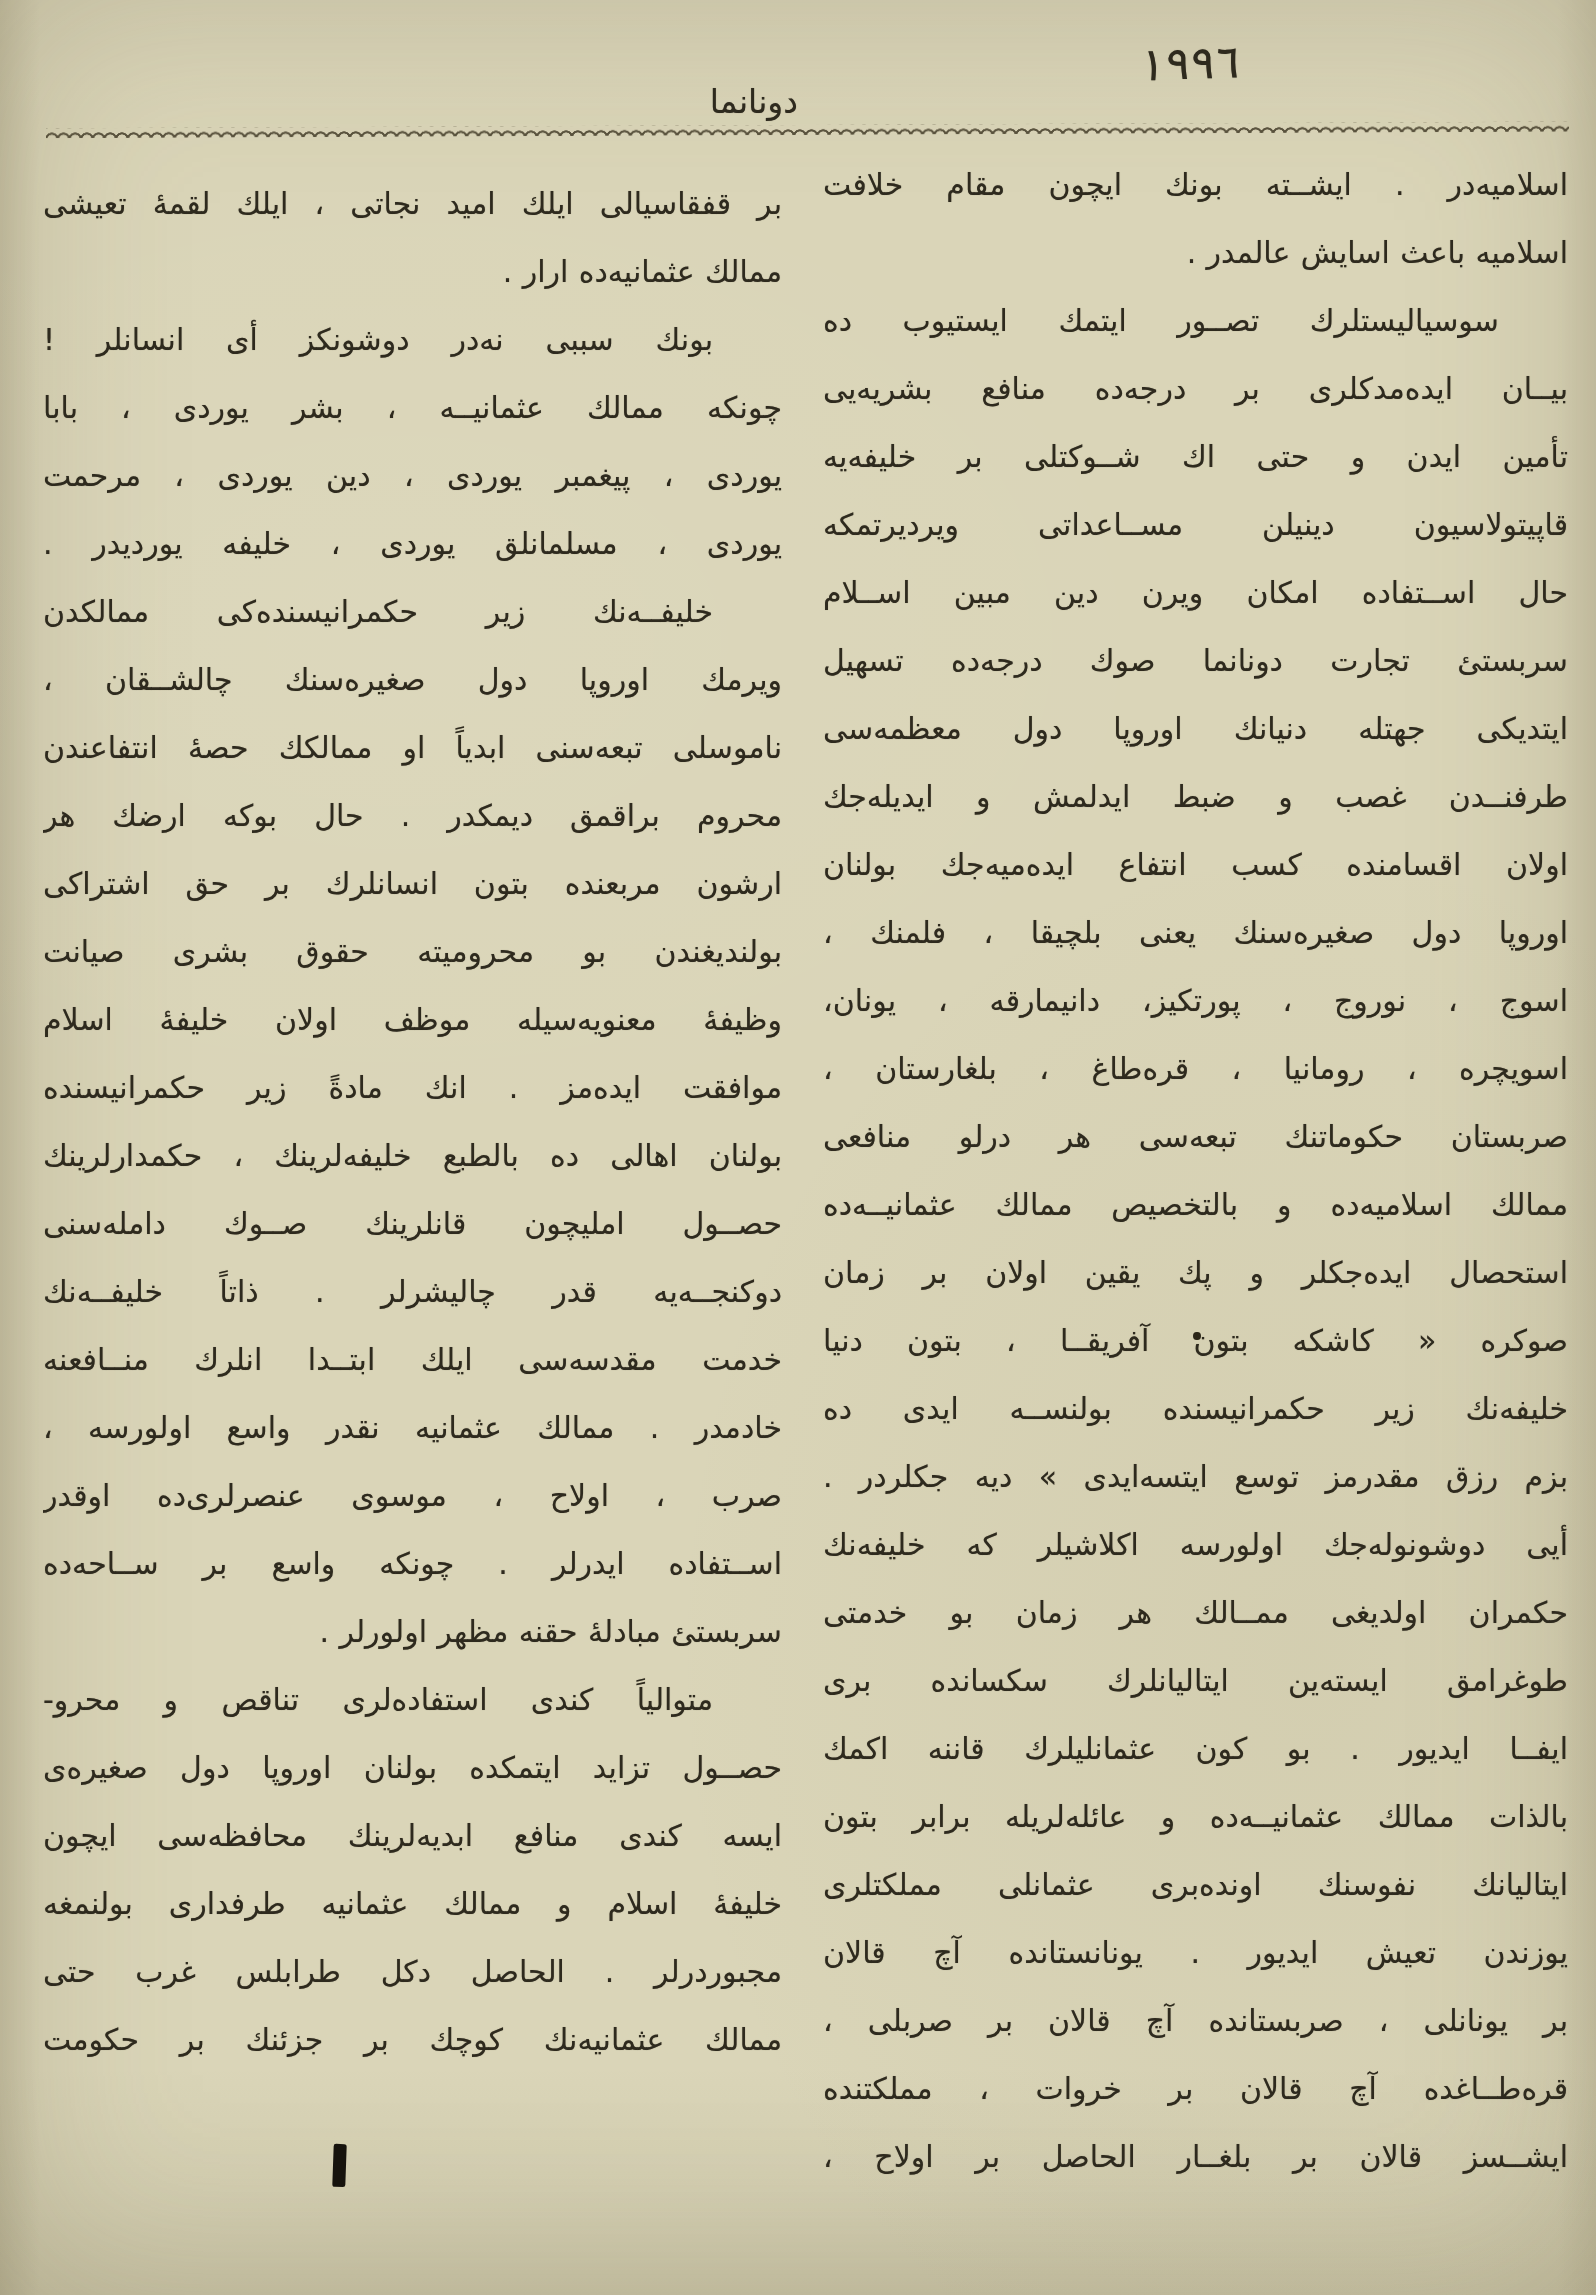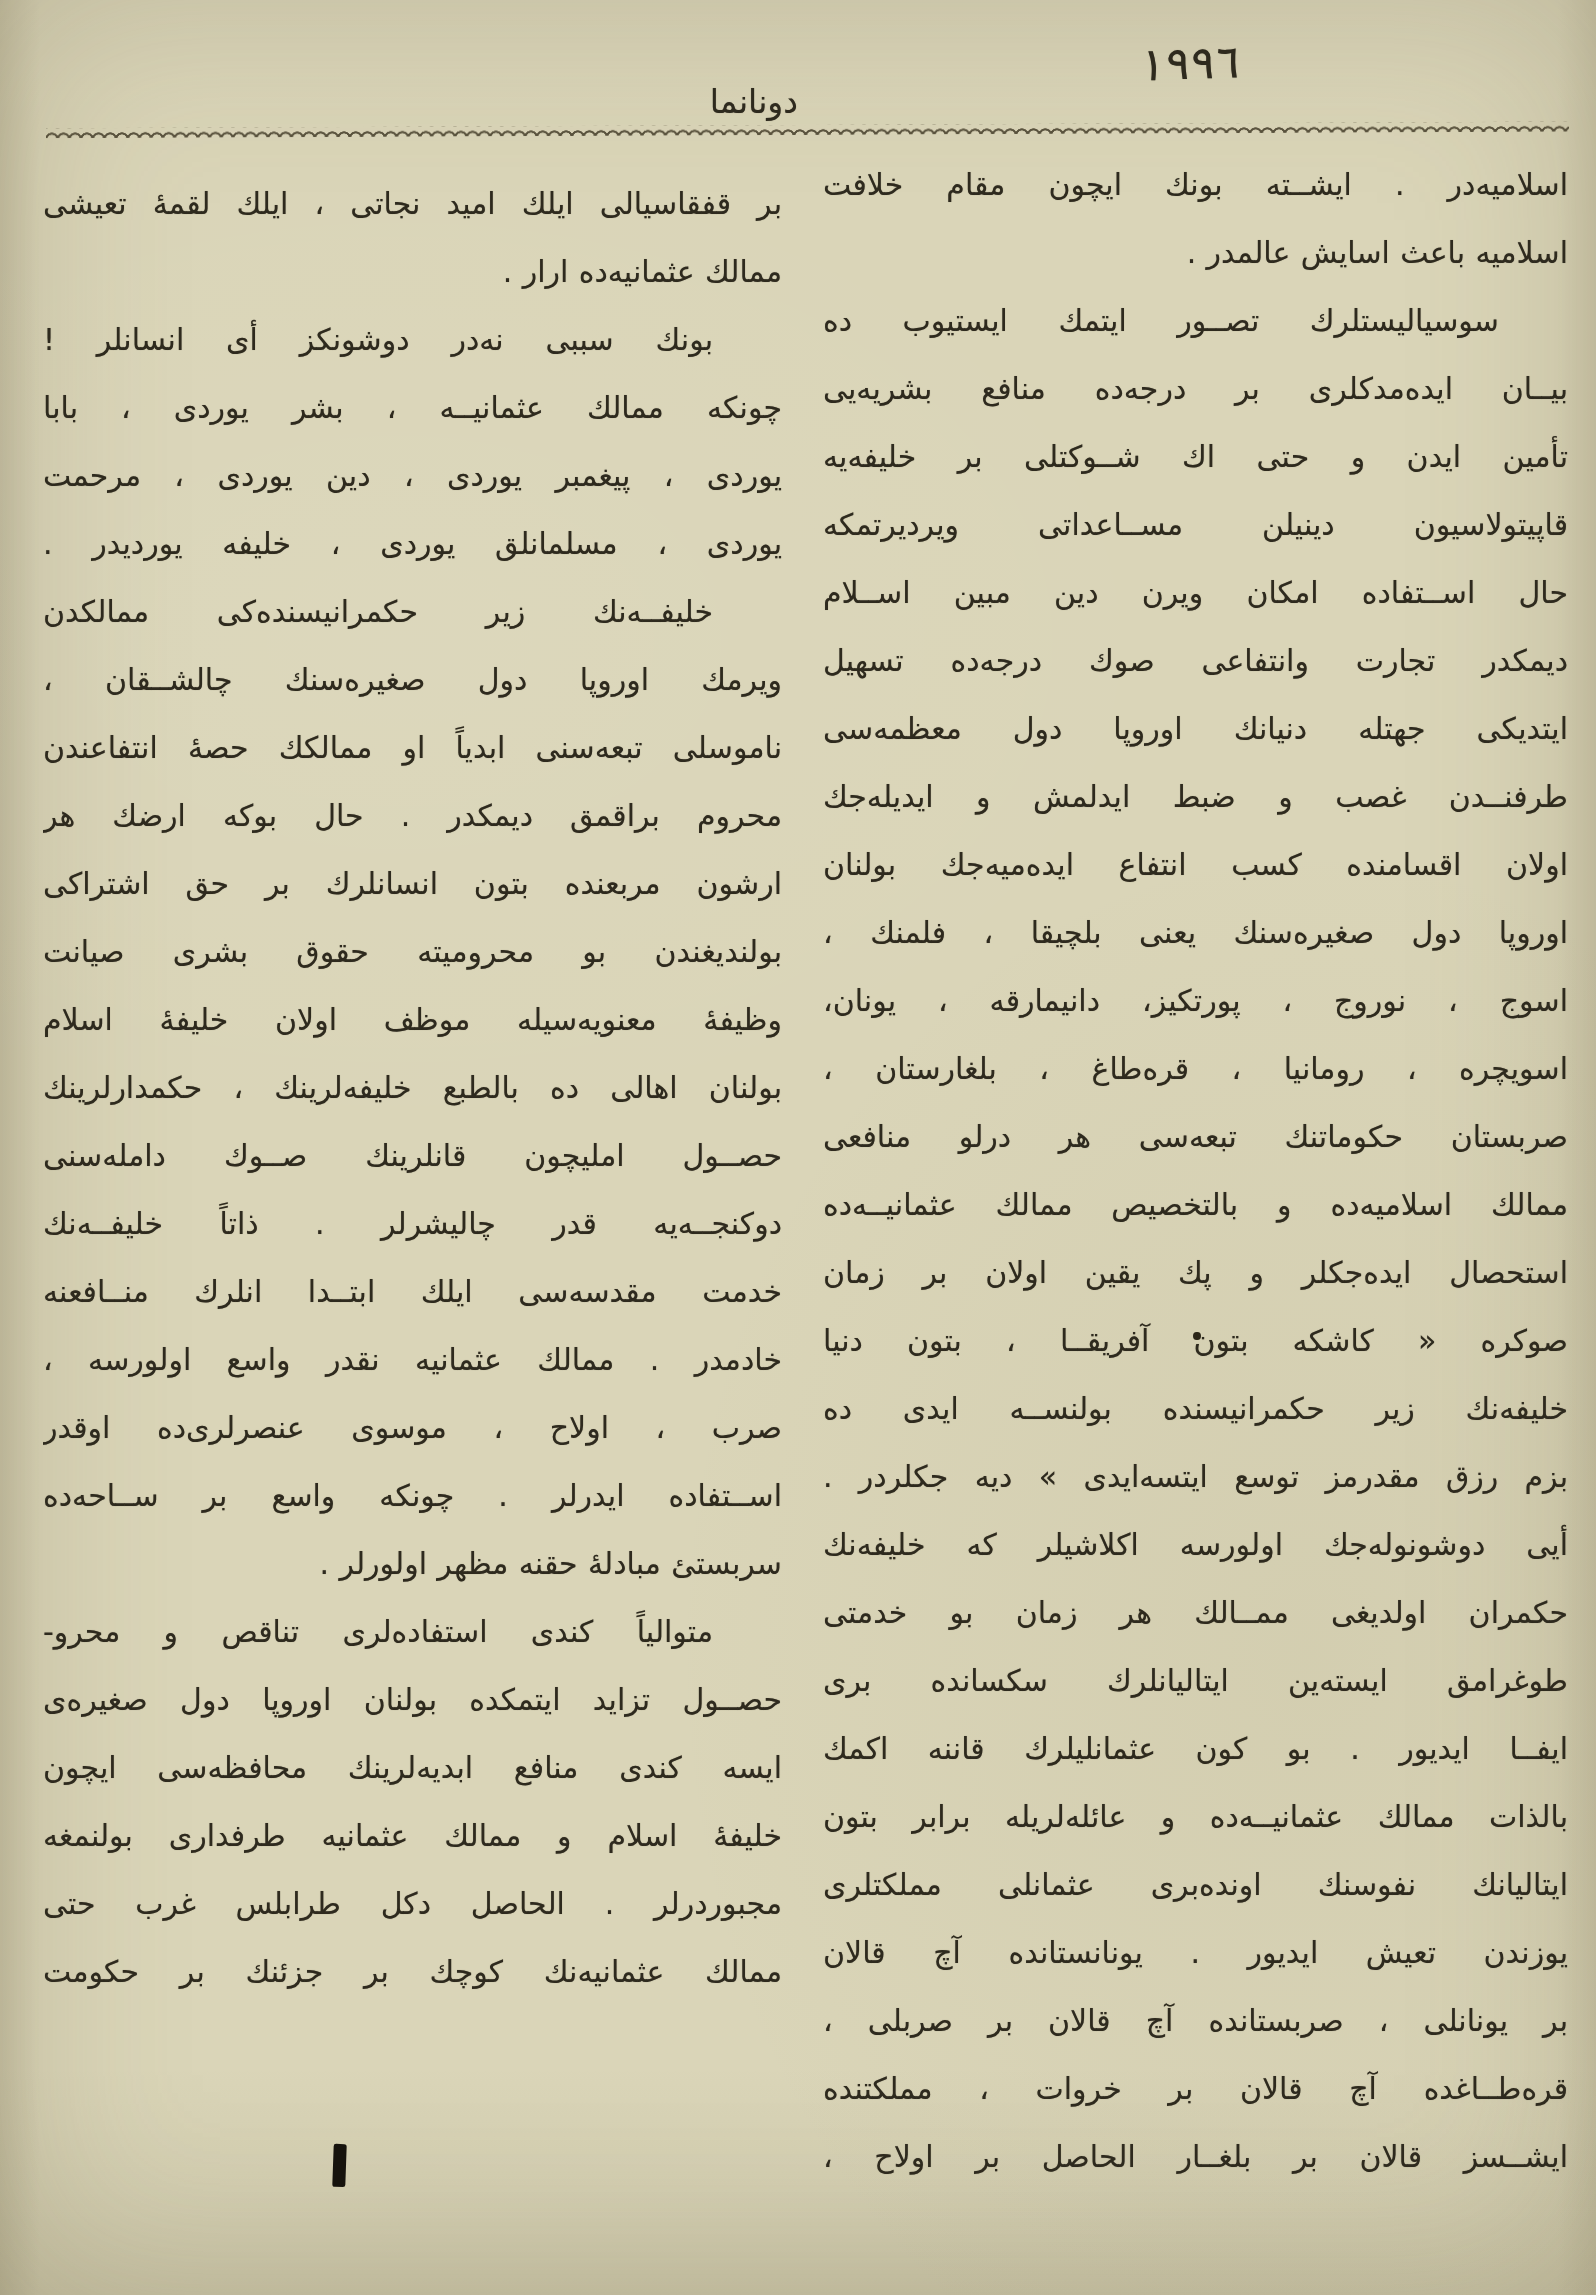--- a/index.html
+++ b/index.html
@@ -93,21 +93,21 @@
   <div class="wavy-rule"></div>
 
   <div class="col col-right">
       <div class="line">اسلاميه‌در . ايشــته بونك ايچون مقام خلافت</div>
       <div class="line short">اسلاميه باعث اسايش عالمدر .</div>
       <div class="line indent">سوسياليستلرك تصــور ايتمك ايستيوب ده</div>
       <div class="line">بيــان ايده‌مدكلرى بر درجه‌ده منافع بشريه‌يى</div>
       <div class="line">تأمين ايدن و حتى اك شــوكتلى بر خليفه‌يه</div>
       <div class="line">قاپيتولاسيون دينيلن مســاعداتى ويرديرتمكه</div>
       <div class="line">حال اســتفاده امكان ويرن دين مبين اســلام</div>
-      <div class="line">ديمكدر تجارت وانتفاعى صوك درجه‌ده تسهيل</div>
+      <div class="line">سربستئ تجارت دونانما صوك درجه‌ده تسهيل</div>
       <div class="line">ايتديكى جهتله دنيانك اوروپا دول معظمه‌سى</div>
       <div class="line">طرفنــدن غصب و ضبط ايدلمش و ايديله‌جك</div>
       <div class="line">اولان اقسامنده كسب انتفاع ايده‌ميه‌جك بولنان</div>
       <div class="line">اوروپا دول صغيره‌سنك يعنى بلچيقا ، فلمنك ،</div>
       <div class="line">اسوج ، نوروج ، پورتكيز، دانيمارقه ، يونان،</div>
       <div class="line">اسويچره ، رومانيا ، قره‌طاغ ، بلغارستان ،</div>
       <div class="line">صربستان حكوماتنك تبعه‌سى هر درلو منافعى</div>
       <div class="line">ممالك اسلاميه‌ده و بالتخصيص ممالك عثمانيــه‌ده</div>
       <div class="line">استحصال ايده‌جكلر و پك يقين اولان بر زمان</div>
       <div class="line">صوكره « كاشكه بتون آفريقــا ، بتون دنيا</div>
@@ -132,20 +132,21 @@
       <div class="line">چونكه ممالك عثمانيــه ، بشر يوردى ، بابا</div>
       <div class="line">يوردى ، پيغمبر يوردى ، دين يوردى ، مرحمت</div>
       <div class="line">يوردى ، مسلمانلق يوردى ، خليفه يورديدر .</div>
       <div class="line indent">خليفــه‌نك زير حكمرانيسنده‌كى ممالكدن</div>
       <div class="line">ويرمك اوروپا دول صغيره‌سنك چالشــقان ،</div>
       <div class="line">ناموسلى تبعه‌سنى ابدياً او ممالكك حصهٔ انتفاعندن</div>
       <div class="line">محروم براقمق ديمكدر . حال بوكه ارضك هر</div>
       <div class="line">ارشون مربعنده بتون انسانلرك بر حق اشتراكى</div>
       <div class="line">بولنديغندن بو محروميته حقوق بشرى صيانت</div>
       <div class="line">وظيفهٔ معنويه‌سيله موظف اولان خليفهٔ اسلام</div>
+      <div class="line">موافقت ايده‌مز . انك مادةً زير حكمرانيسنده</div>
       <div class="line">بولنان اهالى ده بالطبع خليفه‌لرينك ، حكمدارلرينك</div>
       <div class="line">حصــول امليچون قانلرينك صــوك دامله‌سنى</div>
       <div class="line">دوكنجــه‌يه قدر چاليشرلر . ذاتاً خليفــه‌نك</div>
       <div class="line">خدمت مقدسه‌سى ايلك ابتــدا انلرك منــافعنه</div>
       <div class="line">خادمدر . ممالك عثمانيه نقدر واسع اولورسه ،</div>
       <div class="line">صرب ، اولاح ، موسوى عنصرلرى‌ده اوقدر</div>
       <div class="line">اســتفاده ايدرلر . چونكه واسع بر ســاحه‌ده</div>
       <div class="line short">سربستئ مبادلهٔ حقنه مظهر اولورلر .</div>
       <div class="line indent">متوالياً كندى استفاده‌لرى تناقص و محرو-</div>
       <div class="line">حصــول تزايد ايتمكده بولنان اوروپا دول صغيره‌ى</div>

